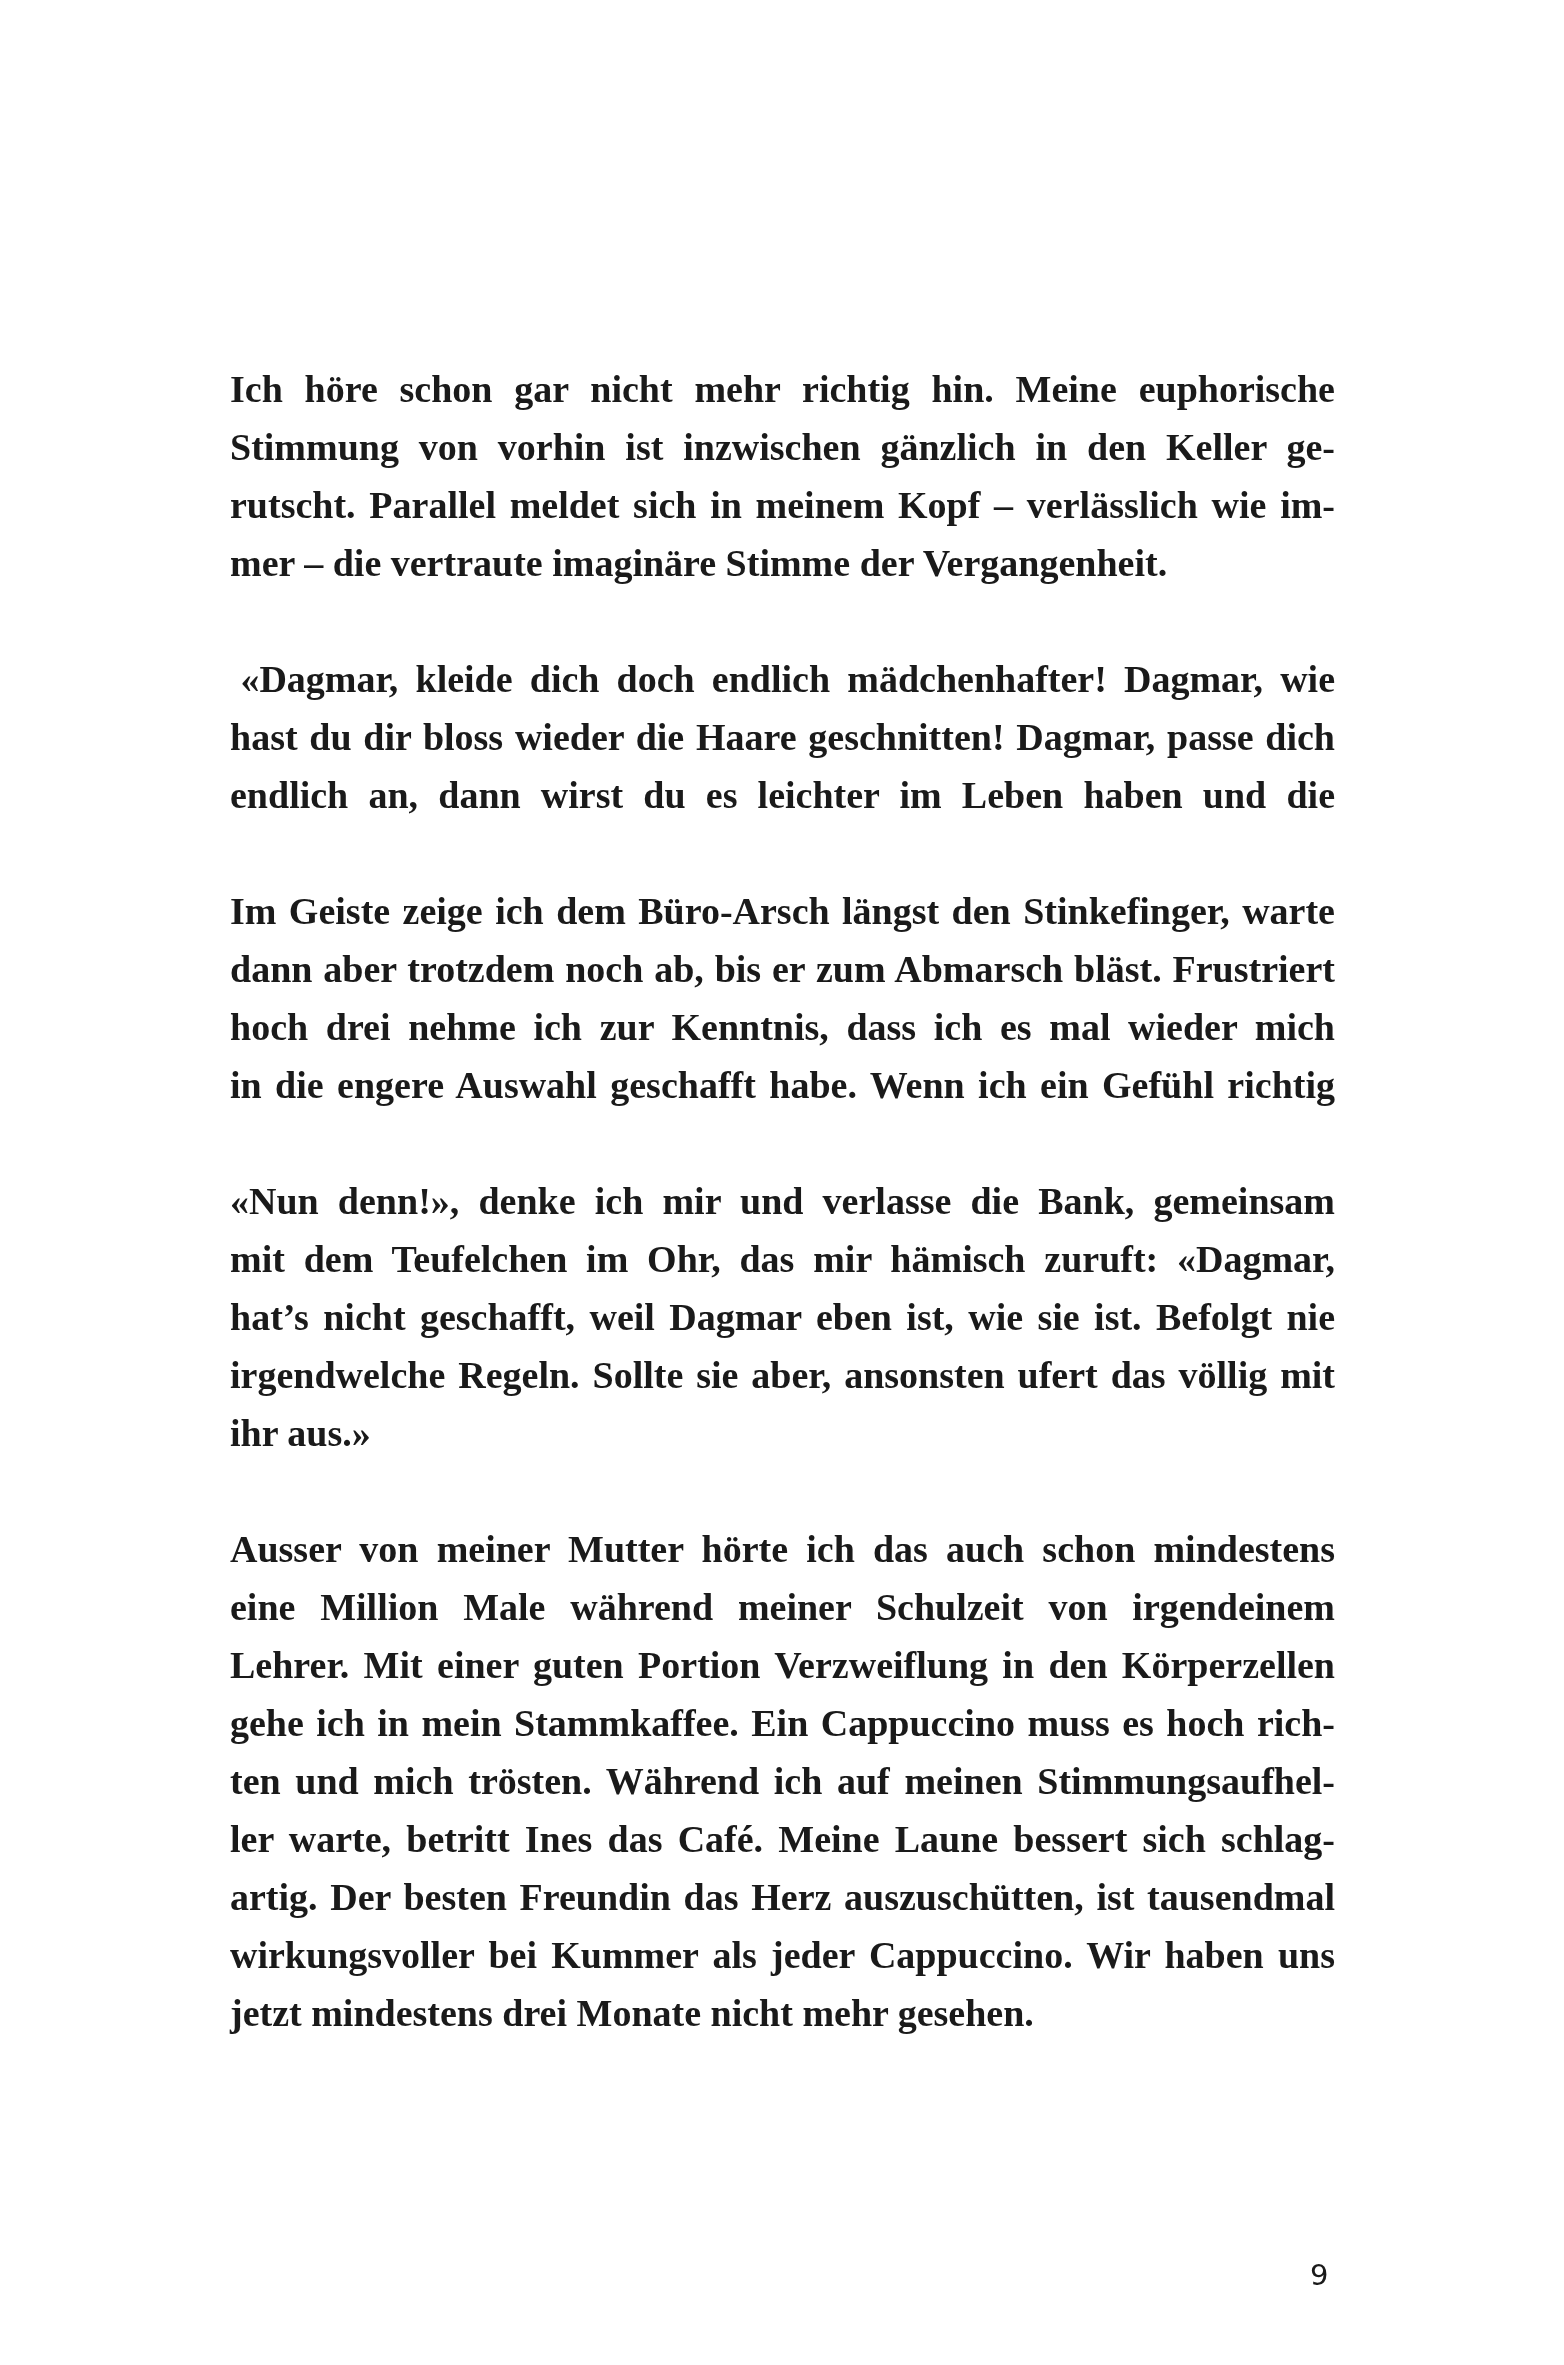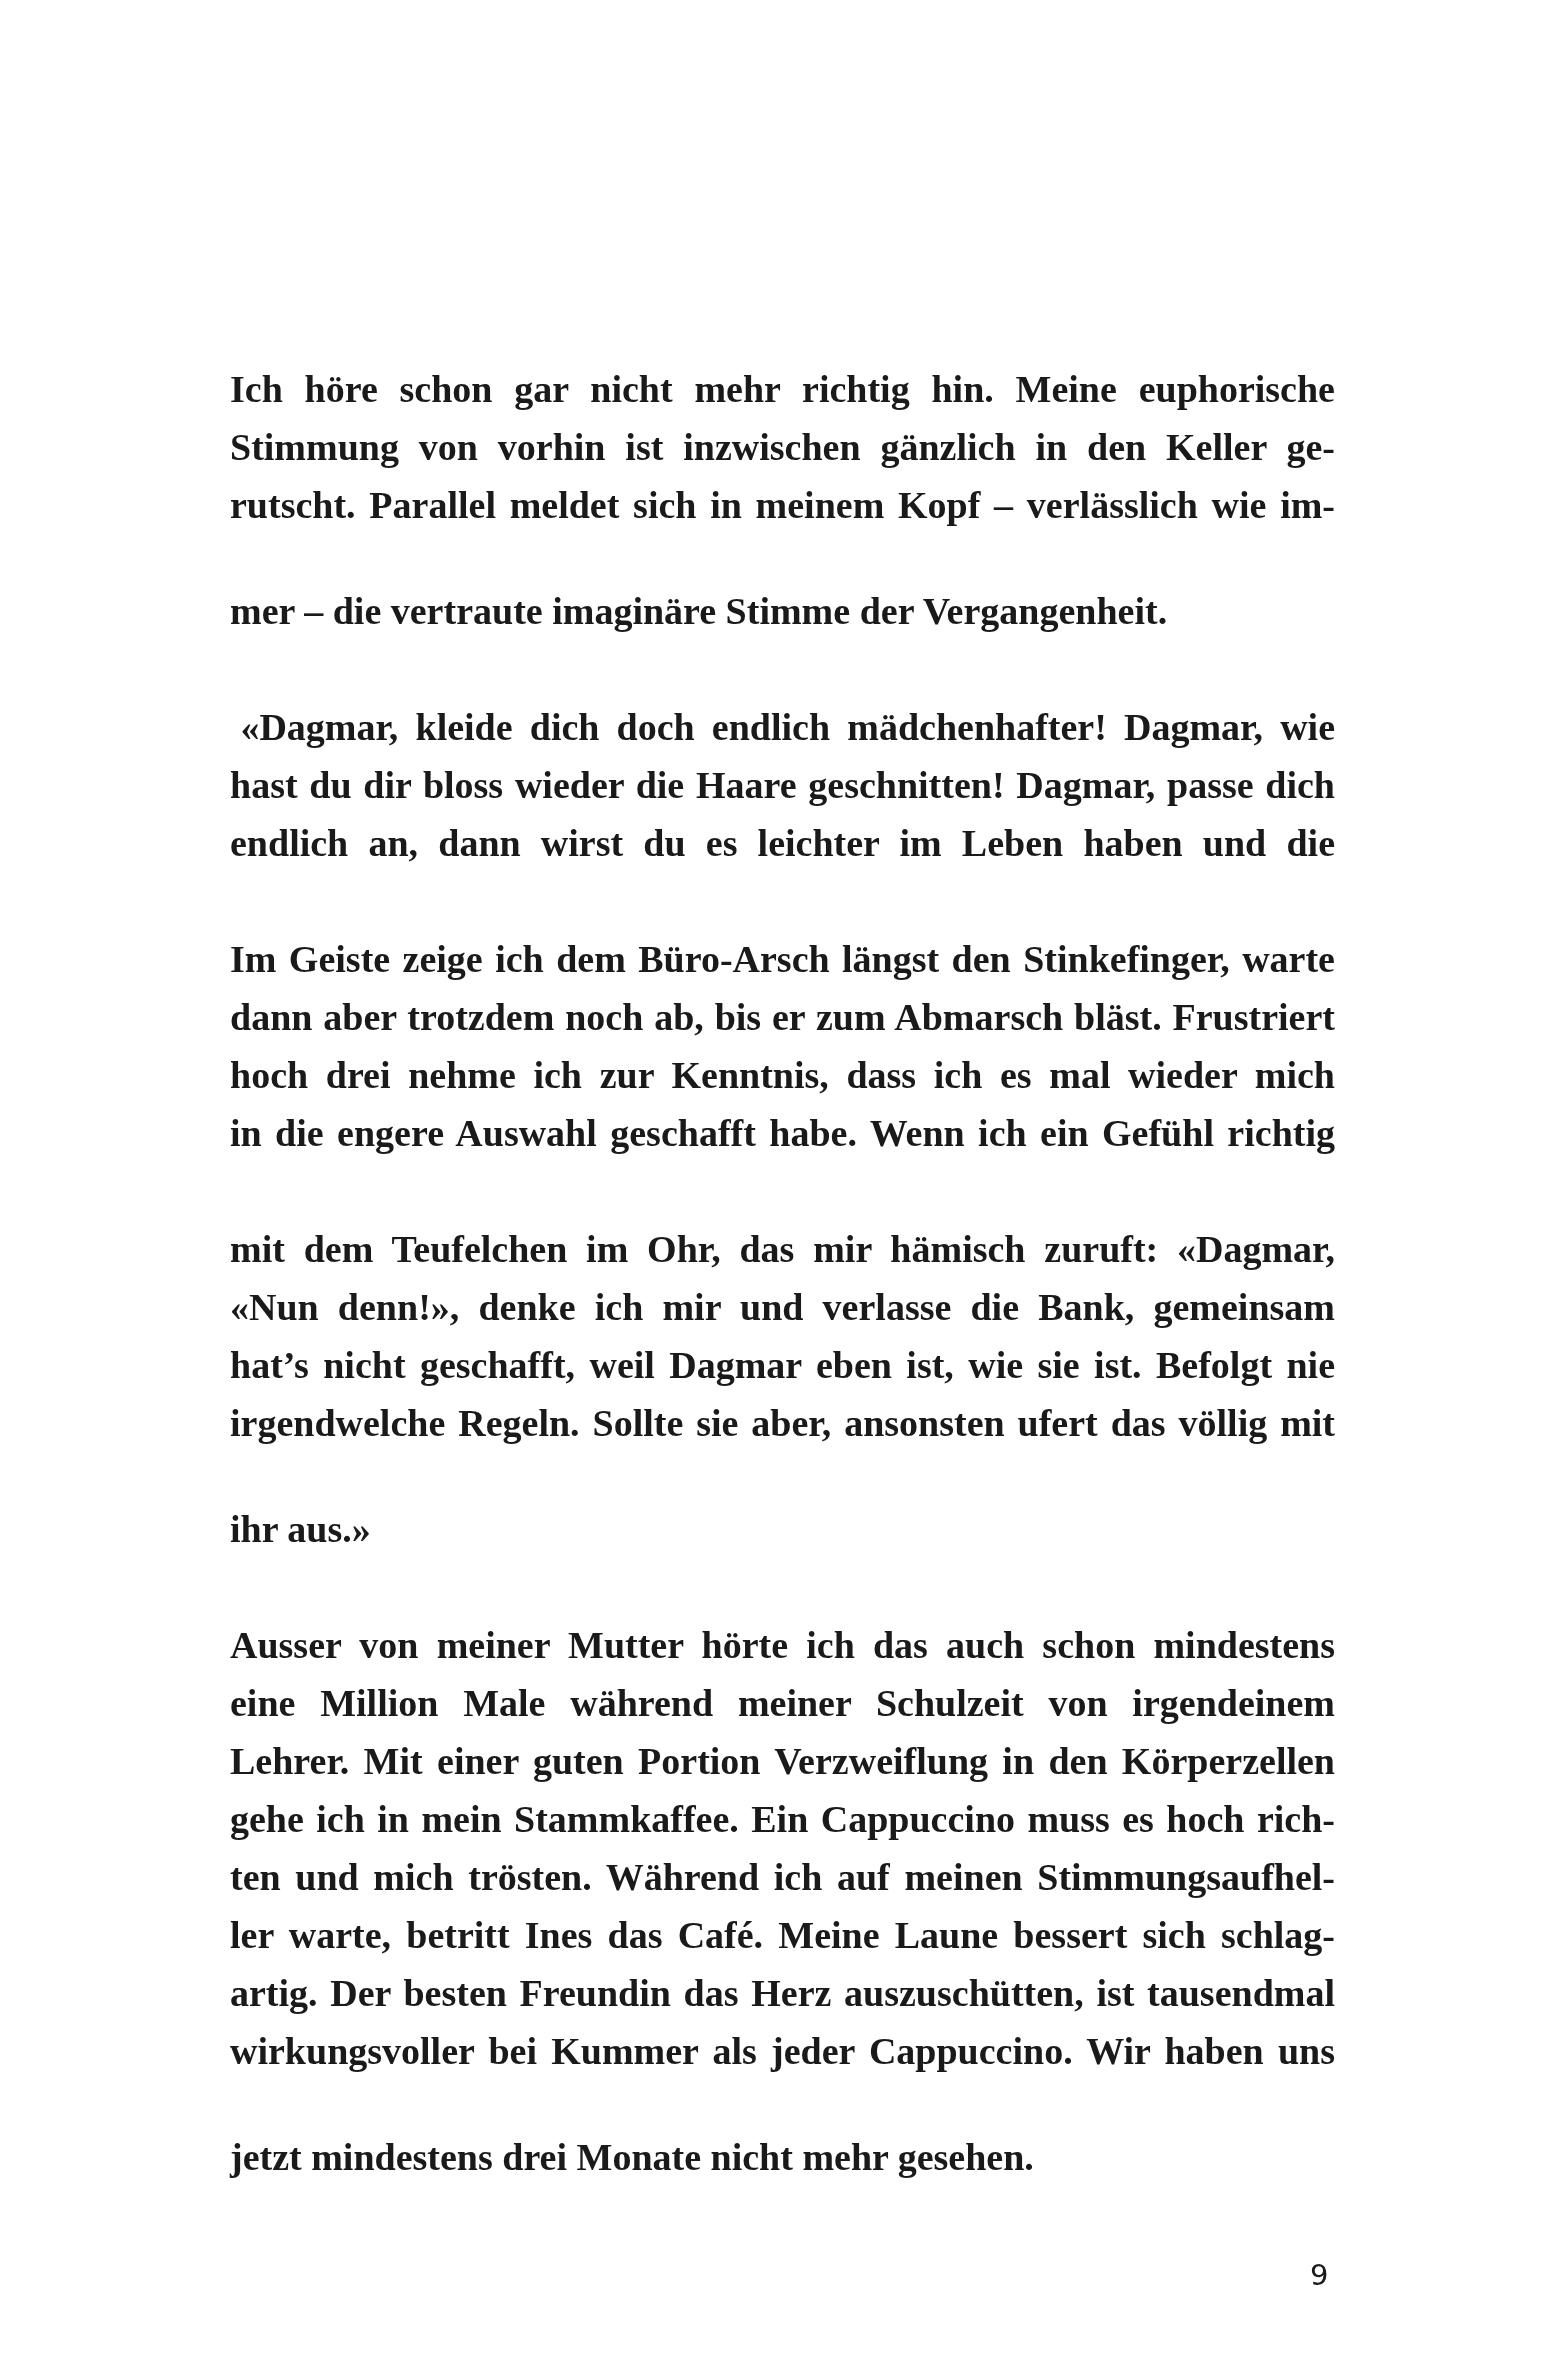--- a/index.html
+++ b/index.html
@@ -31,21 +31,20 @@
     .line {
       display: block;
       text-align: justify;
       text-align-last: justify;
       white-space: nowrap;
       height: 58px;
       overflow: visible;
     }
     .line.last {
       text-align-last: left;
-      margin-top: 48px;
     }
     .line-inner {
       display: inline-block;
       width: 100%;
       text-align: justify;
       text-align-last: inherit;
       white-space: normal;
     }
     .indent-space {
       padding-left: 10.4px;
@@ -79,22 +78,22 @@
   </div>
 
   <div class="para">
     <span class="line"><span class="line-inner">Im Geiste zeige ich dem Büro-Arsch längst den Stinkefinger, warte</span></span>
     <span class="line"><span class="line-inner">dann aber trotzdem noch ab, bis er zum Abmarsch bläst. Frustriert</span></span>
     <span class="line"><span class="line-inner">hoch drei nehme ich zur Kenntnis, dass ich es mal wieder mich</span></span>
     <span class="line"><span class="line-inner">in die engere Auswahl geschafft habe. Wenn ich ein Gefühl richtig</span></span>
   </div>
 
   <div class="para">
+    <span class="line"><span class="line-inner">«Nun denn!», denke ich mir und verlasse die Bank, gemeinsam</span></span>
     <span class="line"><span class="line-inner">mit dem Teufelchen im Ohr, das mir hämisch zuruft: «Dagmar,</span></span>
-    <span class="line"><span class="line-inner">«Nun denn!», denke ich mir und verlasse die Bank, gemeinsam</span></span>
     <span class="line"><span class="line-inner">hat’s nicht geschafft, weil Dagmar eben ist, wie sie ist. Befolgt nie</span></span>
     <span class="line"><span class="line-inner">irgendwelche Regeln. Sollte sie aber, ansonsten ufert das völlig mit</span></span>
     <span class="line last"><span class="line-inner">ihr aus.»</span></span>
   </div>
 
   <div class="para">
     <span class="line"><span class="line-inner">Ausser von meiner Mutter hörte ich das auch schon mindestens</span></span>
     <span class="line"><span class="line-inner">eine Million Male während meiner Schulzeit von irgendeinem</span></span>
     <span class="line"><span class="line-inner">Lehrer. Mit einer guten Portion Verzweiflung in den Körperzellen</span></span>
     <span class="line"><span class="line-inner">gehe ich in mein Stammkaffee. Ein Cappuccino muss es hoch rich-</span></span>

